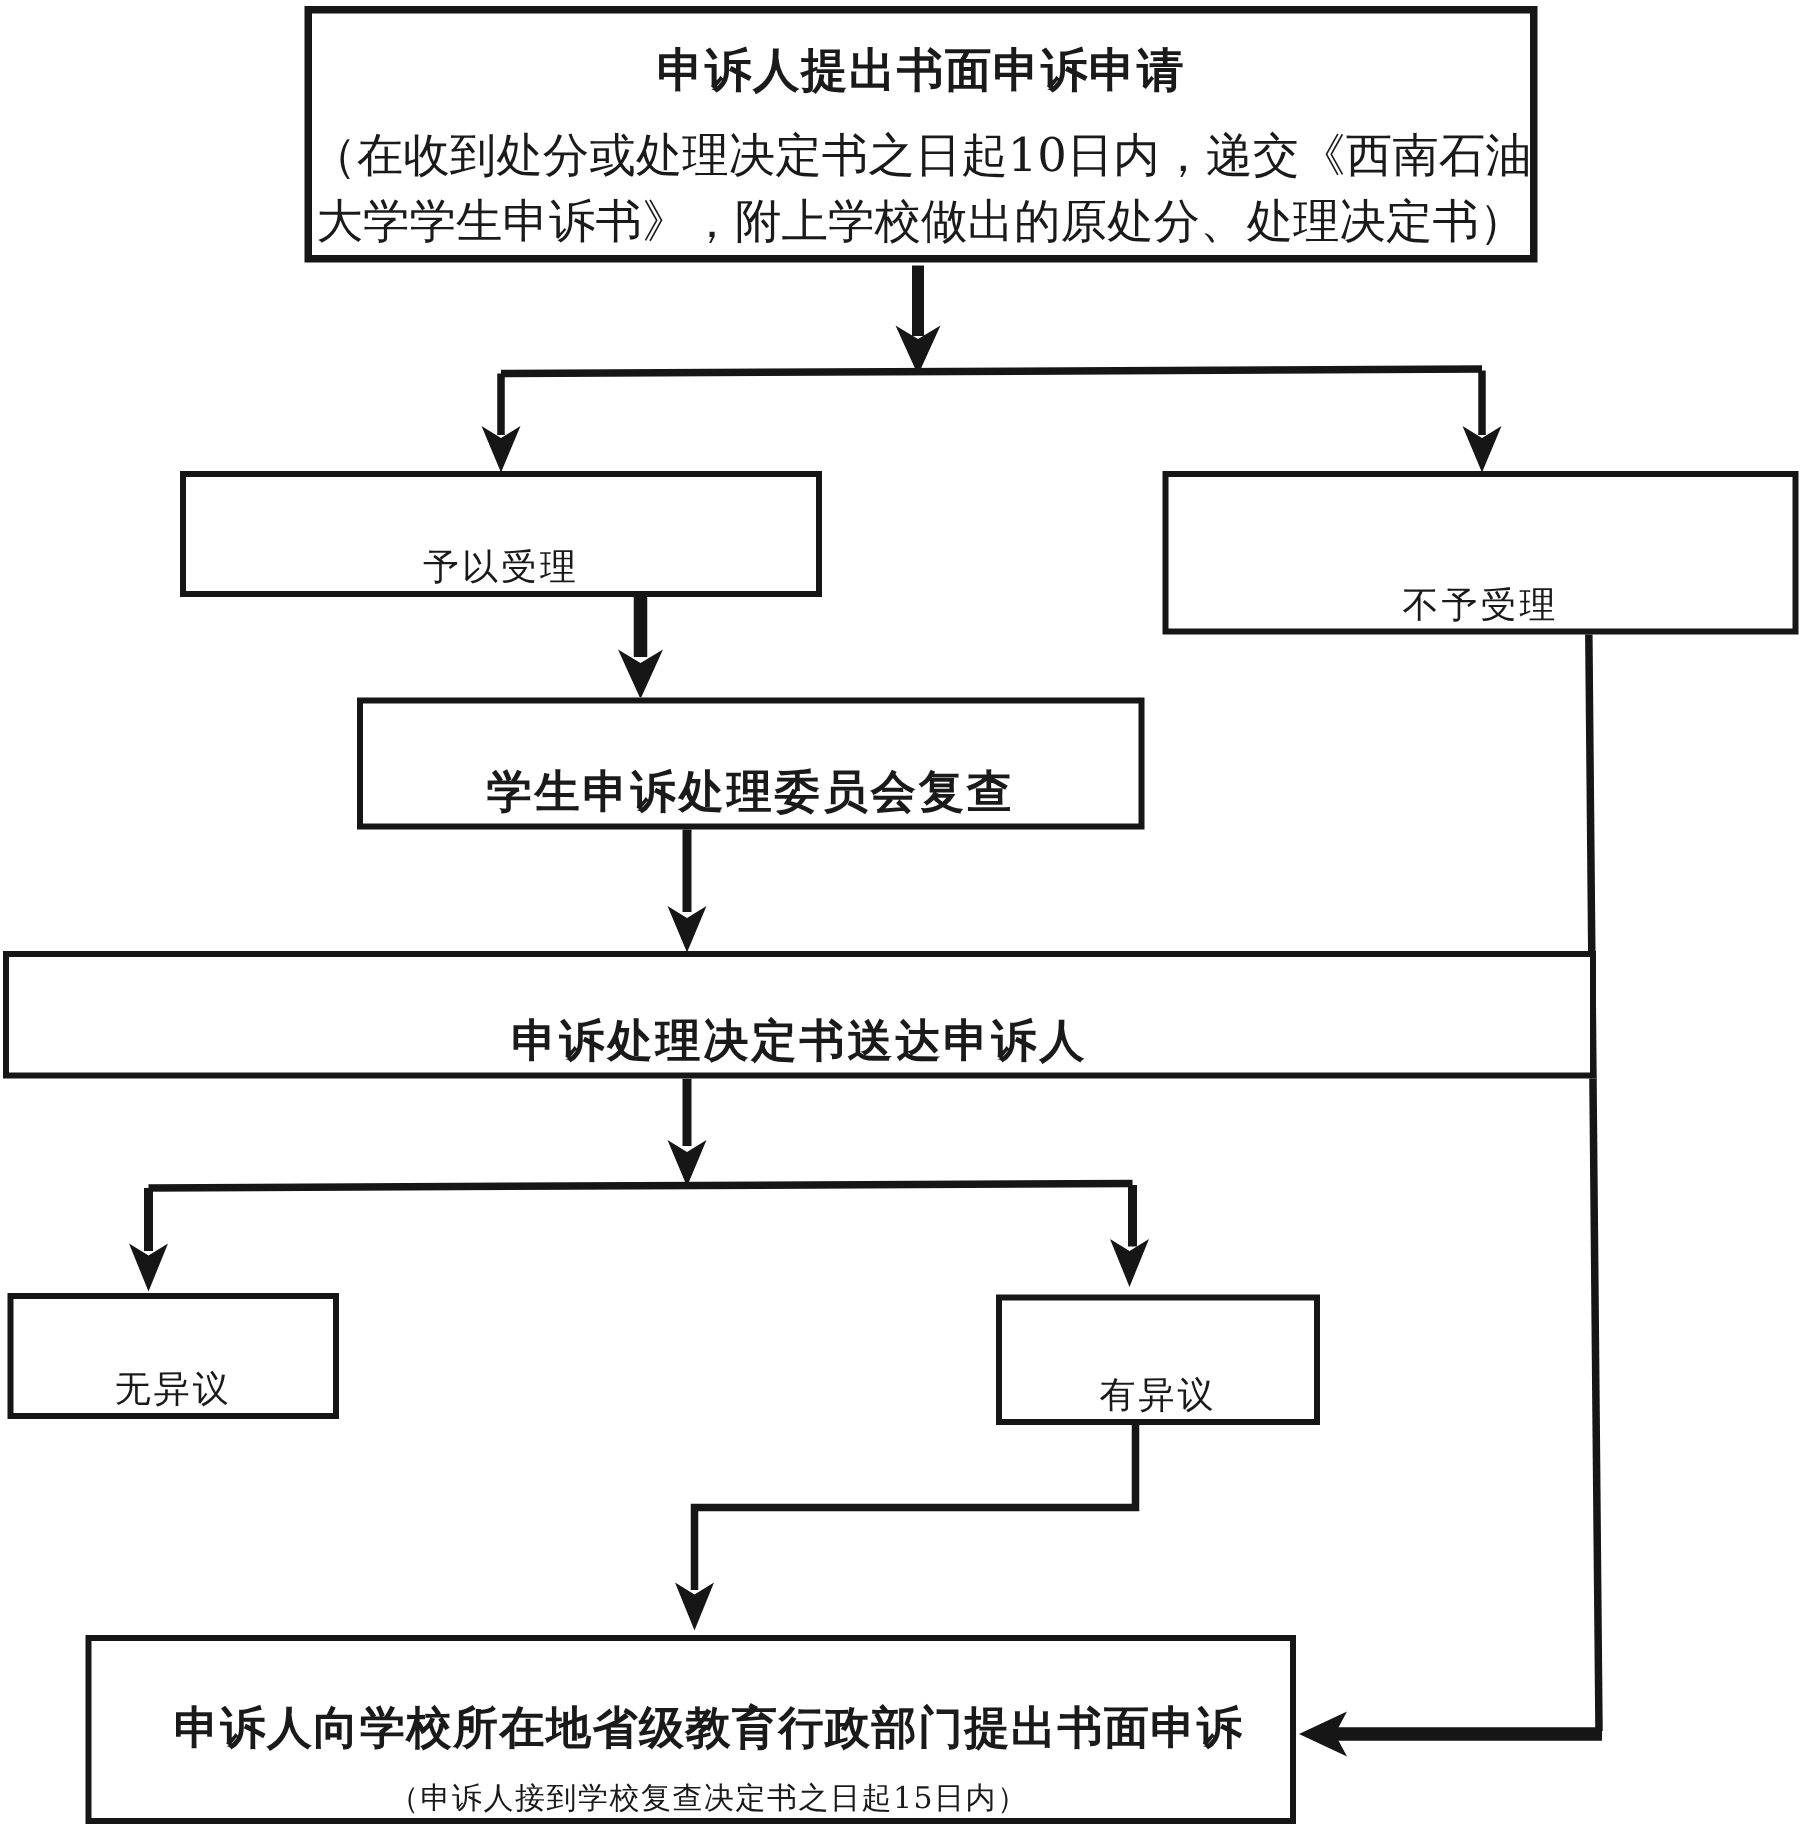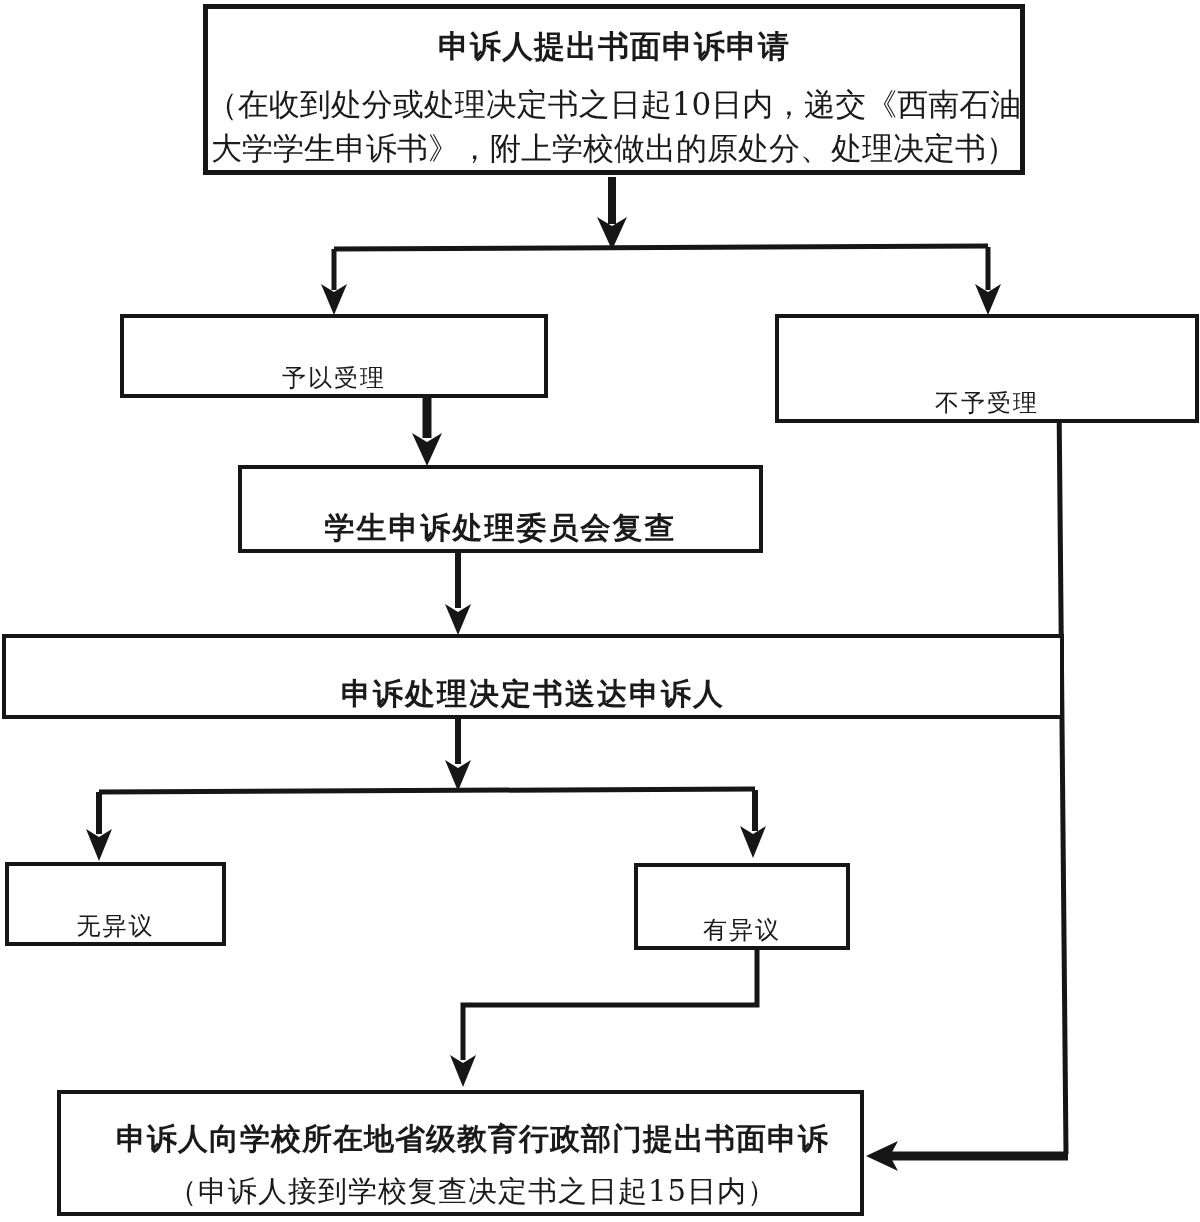--- a/index.html
+++ b/index.html
@@ -41,26 +41,26 @@
   
   #node-apply { left: 203px; top: 4px; width: 822px; height: 171px; border-width: 5px; }
   #node-apply .title { font-size: 31px; font-weight: 700; letter-spacing: 1px; margin-bottom: 14px; }
   #node-apply .note  { font-size: 31px; line-height: 44px; letter-spacing: 0px; }
 
   #node-accept    { left: 120px; top: 314px; width: 428px; height: 84px; }
   #node-reject    { left: 775px; top: 314px; width: 424px; height: 109px; }
   #node-committee { left: 238px; top: 465px; width: 525px; height: 88px; }
   #node-deliver   { left: 2px;   top: 634px; width: 1062px; height: 85px; }
   #node-noobj     { left: 5px;   top: 862px; width: 221px; height: 84px; }
-  #node-obj       { left: 634px; top: 863px; width: 216px; height: 87px; }
+  #node-obj       { left: 664px; top: 863px; width: 216px; height: 87px; }
 
   
   #node-provincial { left: 57px; top: 1090px; width: 807px; height: 126px; padding-left: 24px; }
   #node-provincial .title { font-size: 30px; font-weight: 700; letter-spacing: 1px; margin-bottom: 12px; }
-  #node-provincial .note  { font-size: 29px; letter-spacing: 1px; }
+  #node-provincial .note  { font-size: 20px; letter-spacing: 1px; }
 </style>
 </head>
 <body>
 
 <div id="canvas">
 
   <svg id="connectors" viewBox="0 0 1200 1222" xmlns="http://www.w3.org/2000/svg">
     <g stroke="#161616" fill="#161616">
 
       <g>

